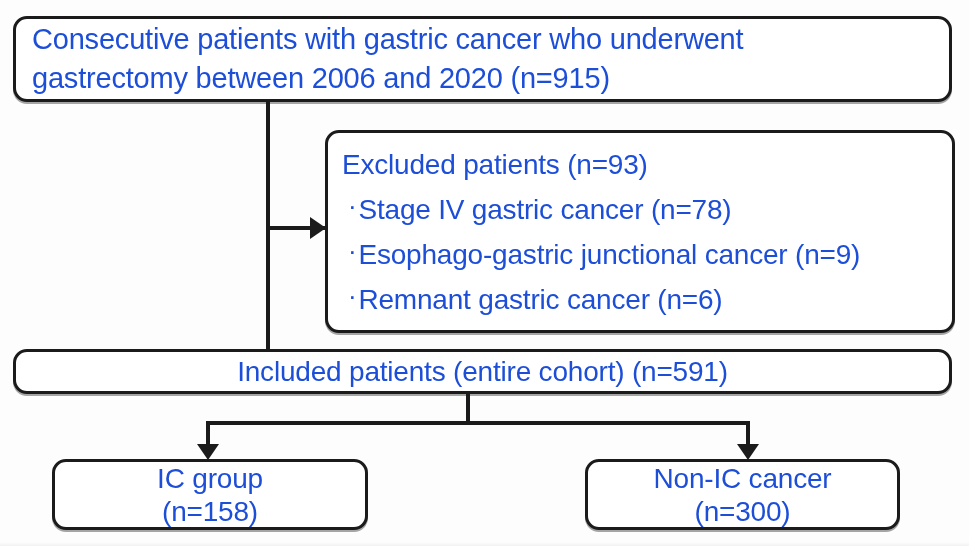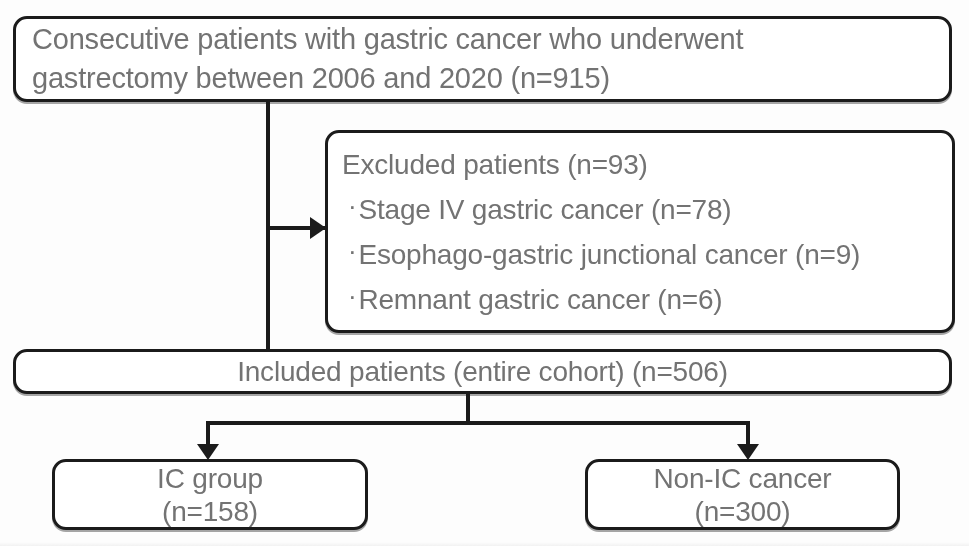--- a/index.html
+++ b/index.html
@@ -7,21 +7,21 @@
     padding: 0;
     background: #ffffff;
   }
   #canvas {
     position: relative;
     width: 969px;
     height: 546px;
     background: #fdfdfd;
     overflow: hidden;
     font-family: "Liberation Sans", "DejaVu Sans", sans-serif;
-    color: #737373;
+    color: #1d4ed8;
   }
   
   #bottom-band {
     position: absolute;
     left: 0;
     bottom: 0;
     width: 969px;
     height: 4px;
     background: linear-gradient(to bottom, rgba(0,0,0,0.00), rgba(0,0,0,0.045));
     pointer-events: none;
@@ -145,21 +145,21 @@
 
   <div class="conn conn-v" id="trunk-top"></div>
   <div class="conn conn-h" id="branch-excl-h"></div>
   <div class="arrow arrow-right" id="arrowhead-excluded"></div>
 
   <div class="node" id="node-excluded">
     <div class="node-text"><span>Excluded patients (n=93)</span><span class="bullet-line"><span class="bullet-dot">·</span><span>Stage IV gastric cancer (n=78)</span></span><span class="bullet-line"><span class="bullet-dot">·</span><span>Esophago-gastric junctional cancer (n=9)</span></span><span class="bullet-line"><span class="bullet-dot">·</span><span>Remnant gastric cancer (n=6)</span></span></div>
   </div>
 
   <div class="node" id="node-included">
-    <div class="node-text"><span>Included patients (entire cohort) (n=506)</span></div>
+    <div class="node-text"><span>Included patients (entire cohort) (n=591)</span></div>
   </div>
 
   <div class="conn conn-v" id="trunk-mid"></div>
   <div class="conn conn-h" id="split-h"></div>
   <div class="conn conn-v" id="drop-left"></div>
   <div class="conn conn-v" id="drop-right"></div>
   <div class="arrow arrow-down" id="arrowhead-ic"></div>
   <div class="arrow arrow-down" id="arrowhead-nonic"></div>
 
   <div class="node" id="node-ic">

